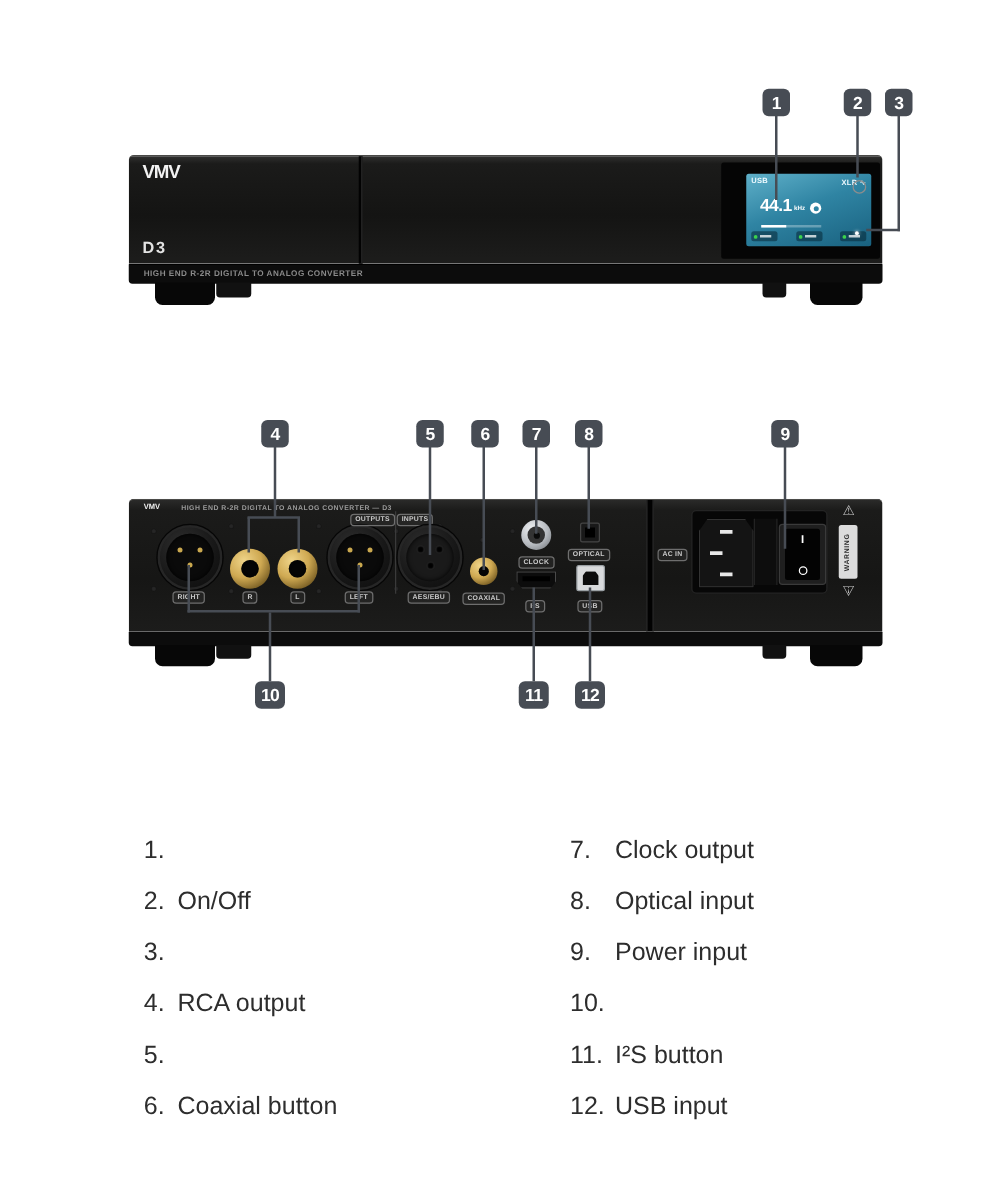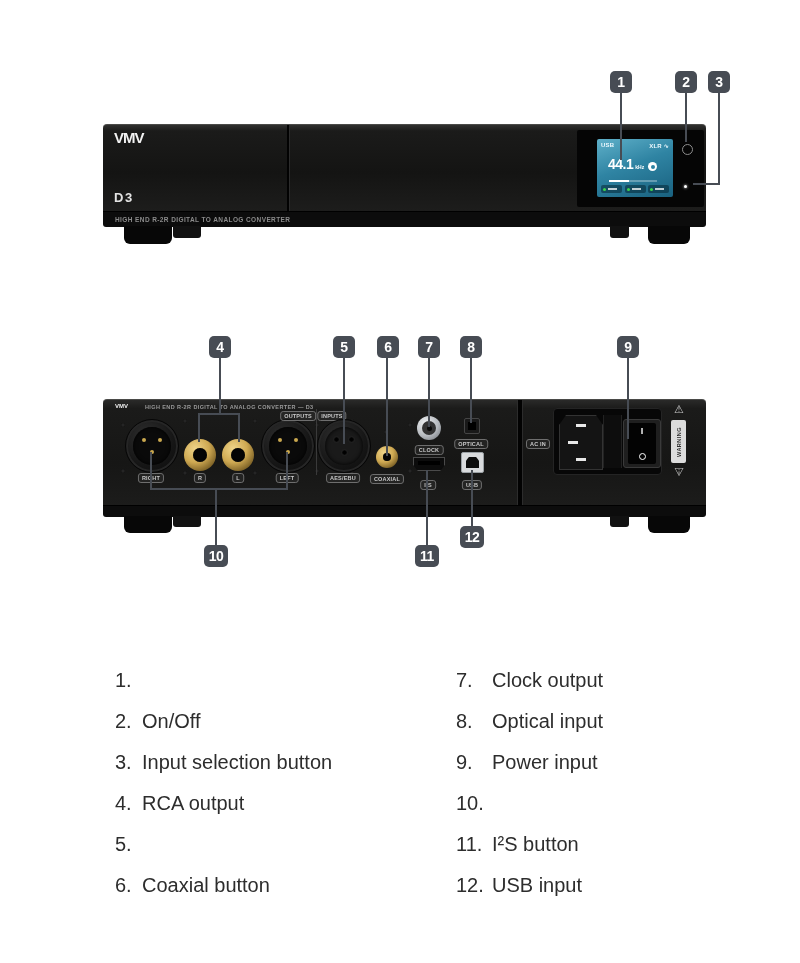--- a/index.html
+++ b/index.html
@@ -123,21 +123,21 @@
   <div class="device" style="left:103px;top:124px;height:125px;">
     <div class="face" style="height:87px;"></div>
     <div class="seam" style="left:184px;top:1px;width:2px;height:86px;"></div>
     <div class="abs brandlogo" style="left:11px;top:5px;">VMV</div>
     <div class="abs model" style="left:11px;top:66px;">D3</div>
     <div class="bstrip" style="top:87px;height:15px;">
       <div class="tagline" style="position:absolute;left:12px;top:4px;">HIGH END R-2R DIGITAL TO ANALOG CONVERTER</div>
     </div>
 
     <div class="glass" style="left:474px;top:6px;width:127px;height:77px;">
-      <div class="screen" style="left:20px;top:9px;width:76px;height:58px;">
+      <div class="screen" style="left:20px;top:9px;width:100px;height:58px;">
         <div class="scr-top">
           <span>USB</span>
           <span><span>XLR</span> <span>∿</span></span>
         </div>
         <div class="scr-rate">
           <span class="val">44.1</span>
           <span class="unit">kHz</span>
           <span class="pin">
               <i></i>
             </span>
@@ -296,33 +296,32 @@
   </div>
 
   <div class="ln" style="left:150px;top:452px;width:2px;height:38px;"></div>
   <div class="ln" style="left:286px;top:452px;width:2px;height:38px;"></div>
   <div class="ln" style="left:150px;top:488px;width:138px;height:2px;"></div>
   <div class="ln" style="left:215px;top:490px;width:2px;height:55px;"></div>
   <div class="ln" style="left:426px;top:470px;width:2px;height:75px;"></div>
   <div class="ln" style="left:471px;top:470px;width:2px;height:75px;"></div>
   <div class="co w2" style="left:204px;top:545px;">10</div>
   <div class="co w2" style="left:415px;top:545px;">11</div>
-  <div class="co w2" style="left:460px;top:526px;">12</div>
+  <div class="co w2" style="left:460px;top:545px;">12</div>
 
   <div>
     <div class="leg-item leg-left" style="left:115px;top:667px;">
       <span class="num">1.</span>
     </div>
     <div class="leg-item leg-left" style="left:115px;top:708px;">
       <span class="num">2.</span>
       <span class="lbl">On/Off</span>
     </div>
     <div class="leg-item leg-left" style="left:115px;top:749px;">
       <span class="num">3.</span>
-      <span class="lbl">Input selection button</span>
     </div>
     <div class="leg-item leg-left" style="left:115px;top:790px;">
       <span class="num">4.</span>
       <span class="lbl">RCA output</span>
     </div>
     <div class="leg-item leg-left" style="left:115px;top:831px;">
       <span class="num">5.</span>
     </div>
     <div class="leg-item leg-left" style="left:115px;top:872px;">
       <span class="num">6.</span>

